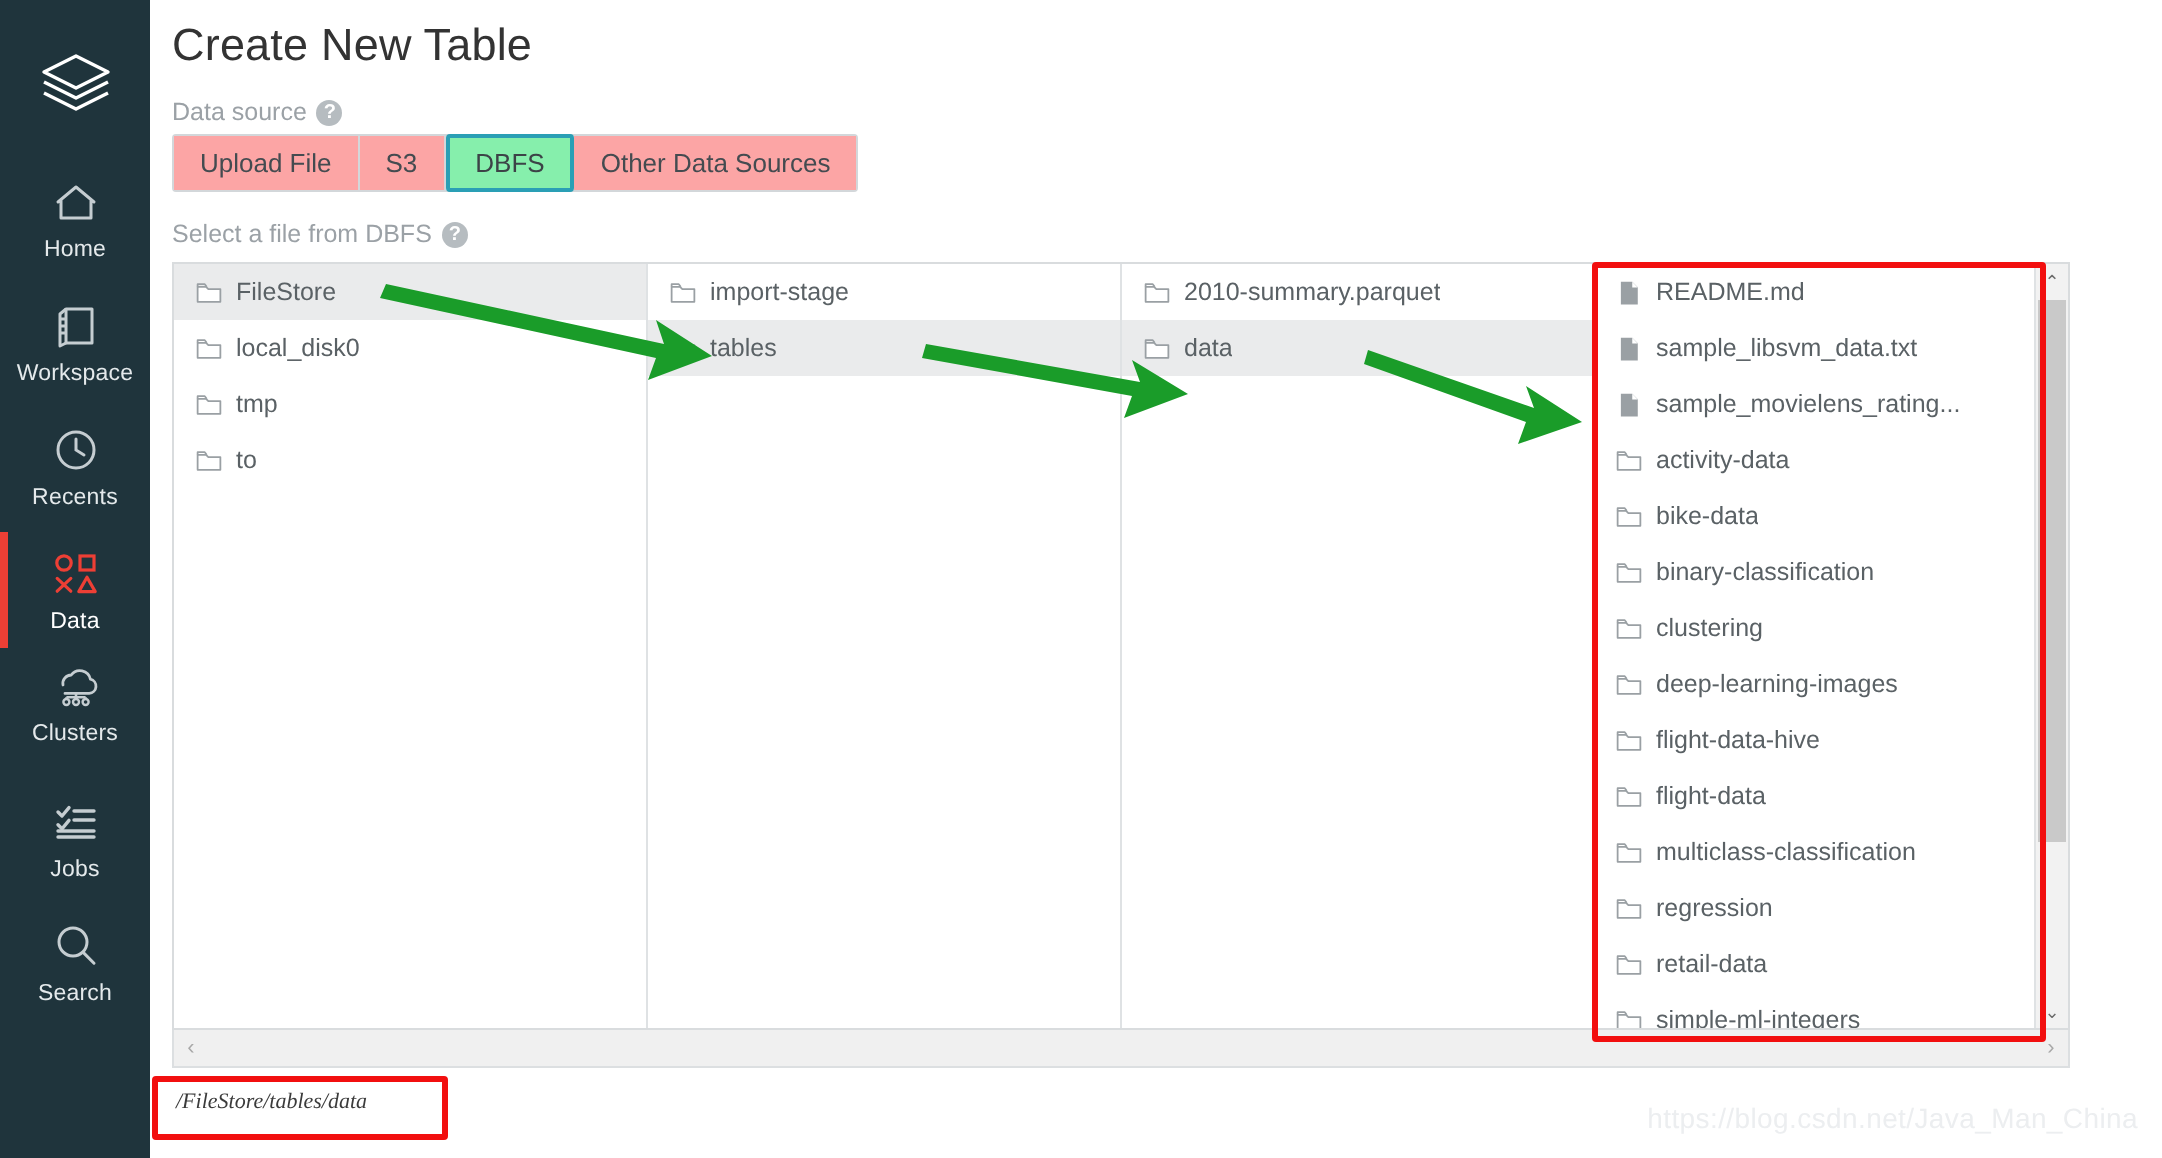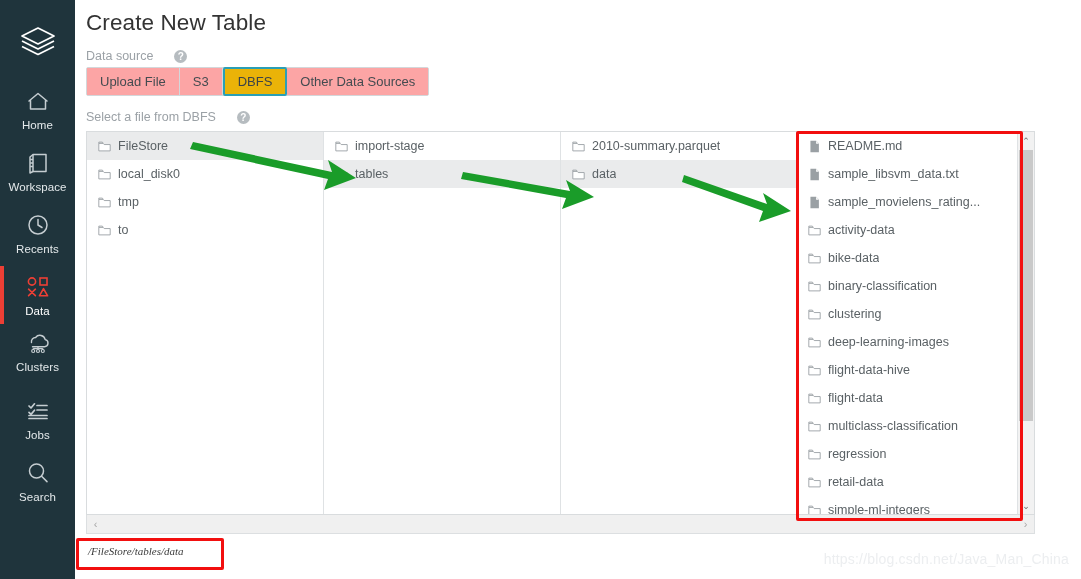--- a/index.html
+++ b/index.html
@@ -53,21 +53,21 @@
     background: #ffffff;
   }
   #page-title {
     position: absolute; left: 11px; top: 10px;
     font-size: 22.5px; color: #333333; font-weight: 400;
     letter-spacing: .1px;
   }
   .fieldlabel {
     position: absolute;
     font-size: 12.5px; color: #9ba1a6;
-    display: flex; align-items: center; gap: 21px;
+    display: flex; align-items: center; gap: 5px;
   }
   #ds-label { left: 11px; top: 49px; }
   #sel-label { left: 11px; top: 110px; }
   .qicon {
     display: inline-block; width: 13px; height: 13px; border-radius: 50%;
     background: #b6bcc0; color: #ffffff;
     font-size: 10px; line-height: 13px; text-align: center;
     font-weight: bold; font-family: "Liberation Sans", sans-serif;
   }
 
@@ -81,21 +81,21 @@
   .dstab {
     display: flex; align-items: center; justify-content: center;
     padding: 0 13px; height: 27px;
     font-size: 13px; color: #444b50;
     border-right: 1px solid #d3d7da;
     background: #fca5a5; cursor: pointer;
     white-space: nowrap;
   }
   .dstab:last-child { border-right: none; }
   .dstab.selected {
-    background: #eab308;
+    background: #86efac;
     border: 2px solid #2a9fb5;
     border-radius: 2px;
     height: 29px; margin: -1px 0;
     color: #3c4347;
   }
 
   
   #browser {
     position: absolute; left: 11px; top: 131px;
     width: 949px; height: 384px;

